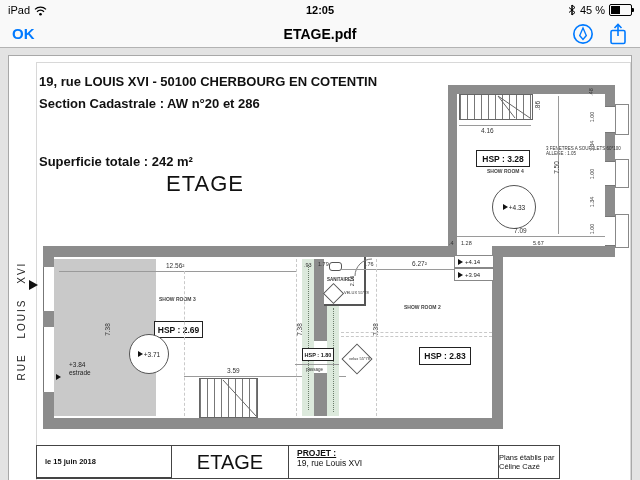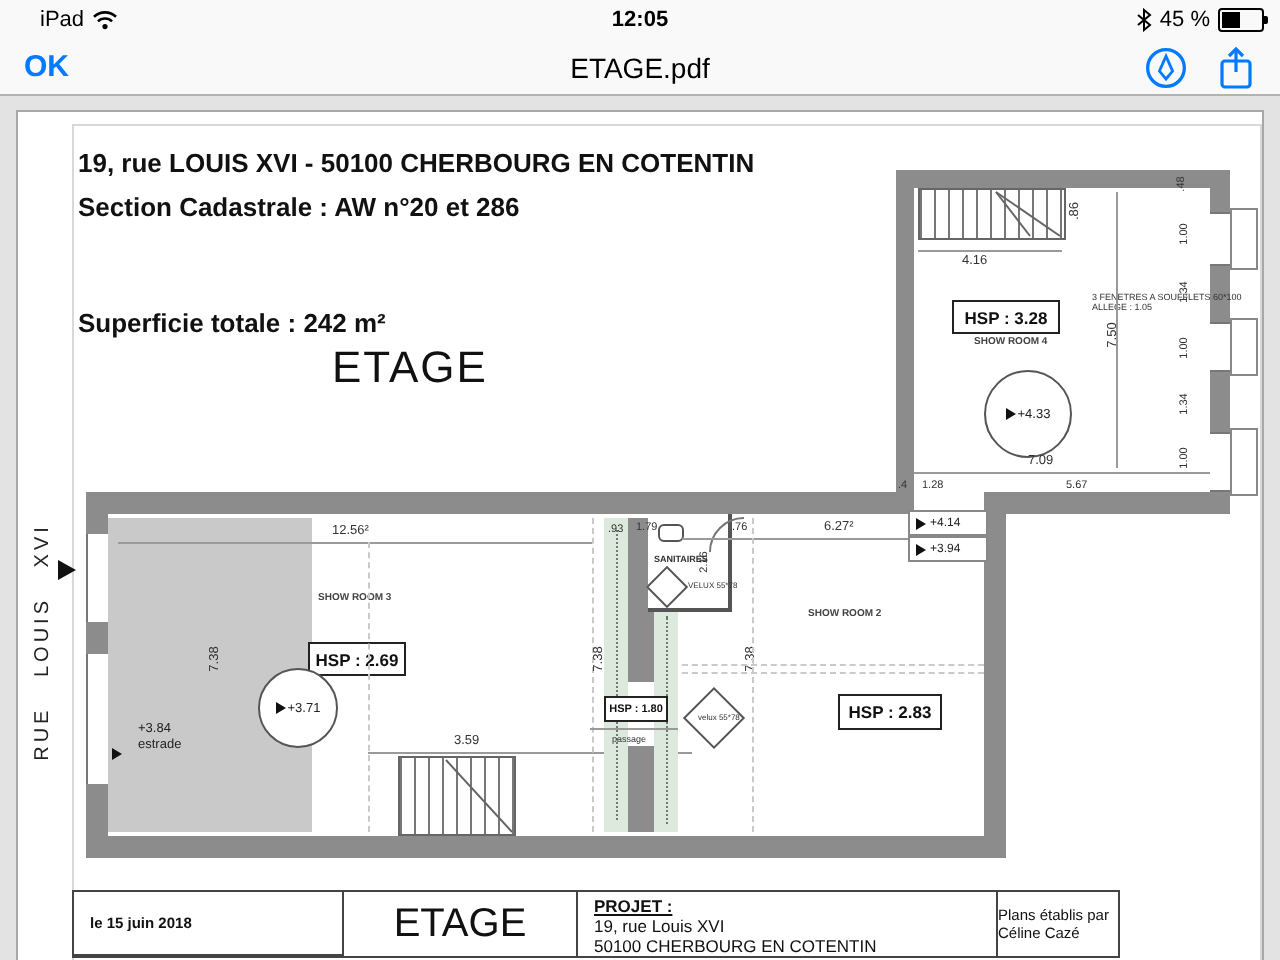--- a/index.html
+++ b/index.html
@@ -2,29 +2,29 @@
 <html><head>
 <meta charset="utf-8">
 <style>
   html,body{margin:0;padding:0;}
   body{width:640px;height:480px;overflow:hidden;background:#e3e3e3;
        font-family:"Liberation Sans",sans-serif;-webkit-font-smoothing:antialiased;position:relative;}
   
   .statusbar{position:absolute;left:0;top:0;width:640px;height:20px;background:#f9f9f9;
     display:flex;align-items:center;justify-content:space-between;padding:0 8px;box-sizing:border-box;
     font-size:11px;color:#000;}
-  .sb-left,.sb-right{display:flex;align-items:center;gap:4px;margin-left:12px;}
+  .sb-left,.sb-right{display:flex;align-items:flex-end;gap:4px;}
   .sb-time{position:absolute;left:0;right:0;text-align:center;font-weight:bold;font-size:11px;}
   .bat{width:21px;height:10px;border:1px solid #000;border-radius:2px;position:relative;}
   .bat .fill{position:absolute;left:1px;top:1px;bottom:1px;width:45%;background:#000;}
   .bat .nub{position:absolute;right:-3px;top:2.5px;width:2px;height:4px;background:#000;border-radius:0 1px 1px 0;}
   .toolbar{position:absolute;left:0;top:20px;width:640px;height:28px;background:#f9f9f9;
     border-bottom:1px solid #b3b3b3;display:flex;align-items:center;box-sizing:border-box;padding:0 12px;}
   .tb-ok{color:#007aff;font-weight:bold;font-size:15px;cursor:pointer;}
-  .tb-title{position:absolute;left:0;right:0;text-align:center;font-weight:normal;font-size:14px;color:#000;}
+  .tb-title{position:absolute;left:0;right:0;text-align:center;font-weight:bold;font-size:14px;color:#000;}
   .tb-icons{margin-left:auto;display:flex;gap:14px;align-items:center;z-index:2;}
   
   .page{position:absolute;left:8px;top:55px;width:624px;height:430px;background:#fff;
         border:1px solid #a8a8a8;box-sizing:border-box;}
   .sheet-border{position:absolute;left:27px;top:6px;width:593px;height:417px;border:1px solid #d8d8d8;}
   .hdr{position:absolute;left:30px;font-size:13px;font-weight:600;color:#111;white-space:nowrap;}
   .plan-title{position:absolute;left:157px;top:115px;font-size:22px;color:#111;letter-spacing:1px;}
   
   .wall{position:absolute;background:#8c8c8c;}
   .abs{position:absolute;}
@@ -248,17 +248,16 @@
   <span class="flag abs" style="left:20px;top:224px;border-left-width:9px;border-top-width:5px;border-bottom-width:5px;"></span>
 
   <div class="tblock">
     <div class="tb-c1">
       <div>le 15 juin 2018</div>
     </div>
     <div class="tb-c2">ETAGE</div>
     <div class="tb-c3">
       <div class="pl">PROJET :</div>
       <div>19, rue Louis XVI</div>
-      <div>50100 CHERBOURG EN COTENTIN</div>
     </div>
     <div class="tb-c4">Plans établis par Céline Cazé</div>
   </div>
 </div>
 
 </body></html>

